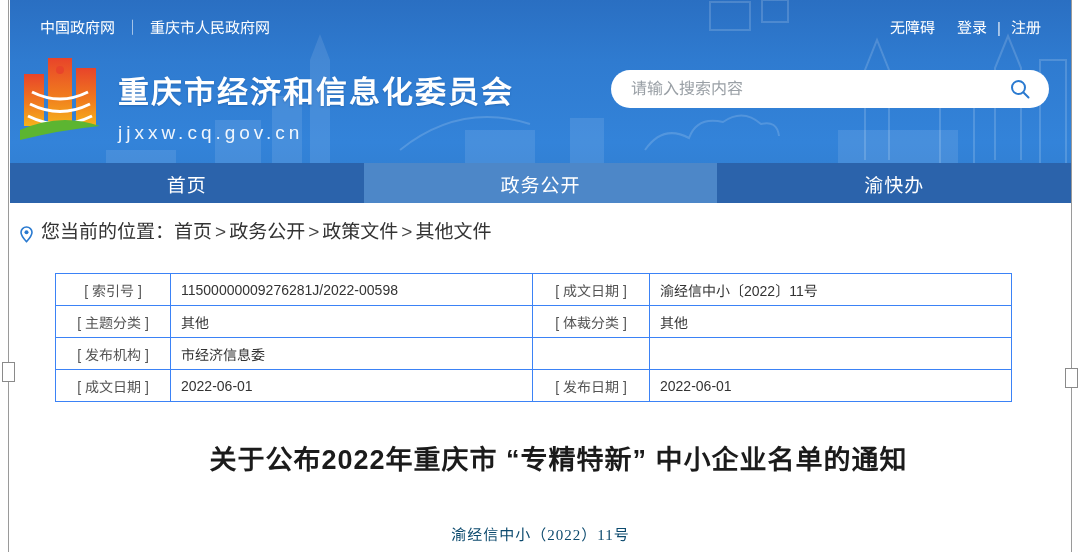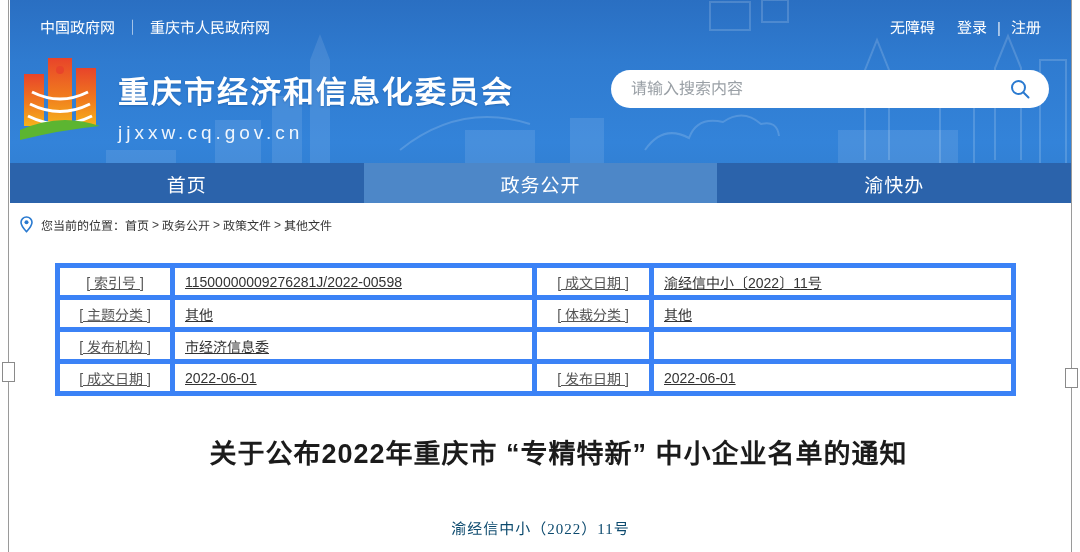--- a/index.html
+++ b/index.html
@@ -48,29 +48,29 @@
   .nav { position:absolute; left:0; right:0; bottom:0; height:40px; display:flex;
     background:#2b63ab; z-index:3; }
   .nav-tab { flex:1; position:relative; display:flex; align-items:center; justify-content:center;
     color:#fff; font-size:19px; letter-spacing:1px; cursor:pointer; }
   .nav-tab:not(:first-child)::before { content:""; position:absolute; left:0; top:9px;
     width:1px; height:22px; background:rgba(255,255,255,.35); }
   .nav-tab.active { background:#4d87c8; }
   .nav-tab.active::before, .nav-tab.active + .nav-tab::before { display:none; }
 
   
-  .breadcrumb { display:flex; align-items:center; padding:13px 10px 10px 10px;
-    font-size:12px; color:#333; }
+  .breadcrumb { display:flex; align-items:flex-end; padding:13px 10px 10px 10px;
+    font-size:19px; color:#333; }
   .pin { margin-right:8px; display:inline-flex; }
   .crumb { cursor:pointer; }
   .crumb-sep { margin:0 3px; color:#444; }
 
   
   .meta-table { margin:20px 0 0 45px; border-collapse:collapse; width:956px; table-layout:fixed; }
-  .meta-table td { border:5px solid #3b82f6; height:32px; font-size:14px; padding:0 10px;text-decoration:underline; }
+  .meta-table td { border:1px solid #3b82f6; height:32px; font-size:14px; padding:0 10px; }
   td.m-label { width:115px; text-align:center; color:#555; }
   td.m-value { width:362px; text-align:left; color:#333; }
   td.m-label2 { width:117px; text-align:center; color:#555; }
 
   
   .article-title { margin-top:36px; text-align:center; font-size:27px; font-weight:bold;
     color:#1b1b1b; letter-spacing:1px;padding-left:36px; }
   .doc-number { margin-top:46px; text-align:center; font-size:15px; color:#0c4a6e;
     font-family:"Liberation Serif","DejaVu Serif",serif; letter-spacing:1px; }
 </style>

